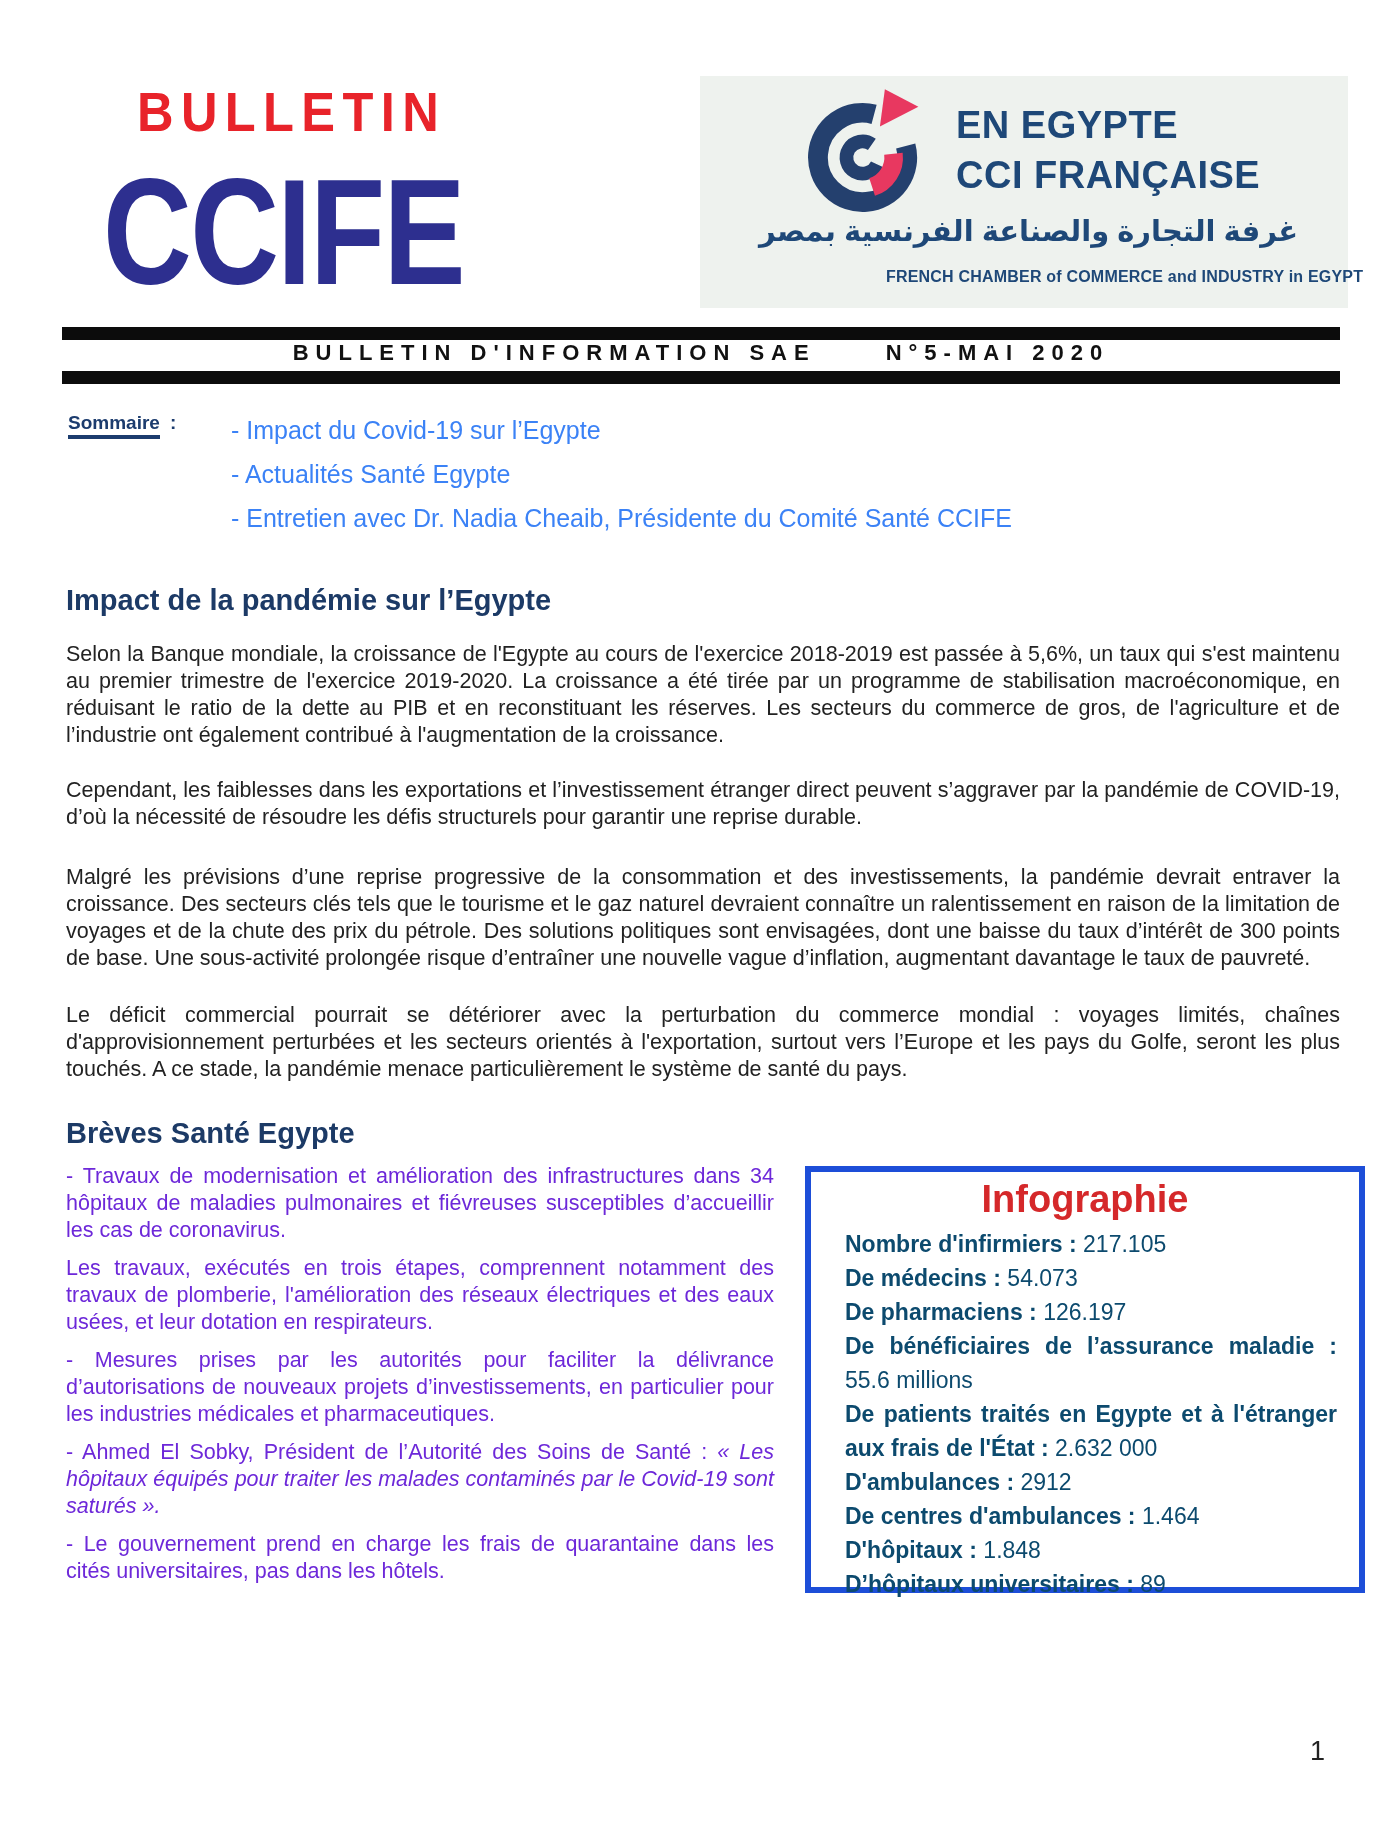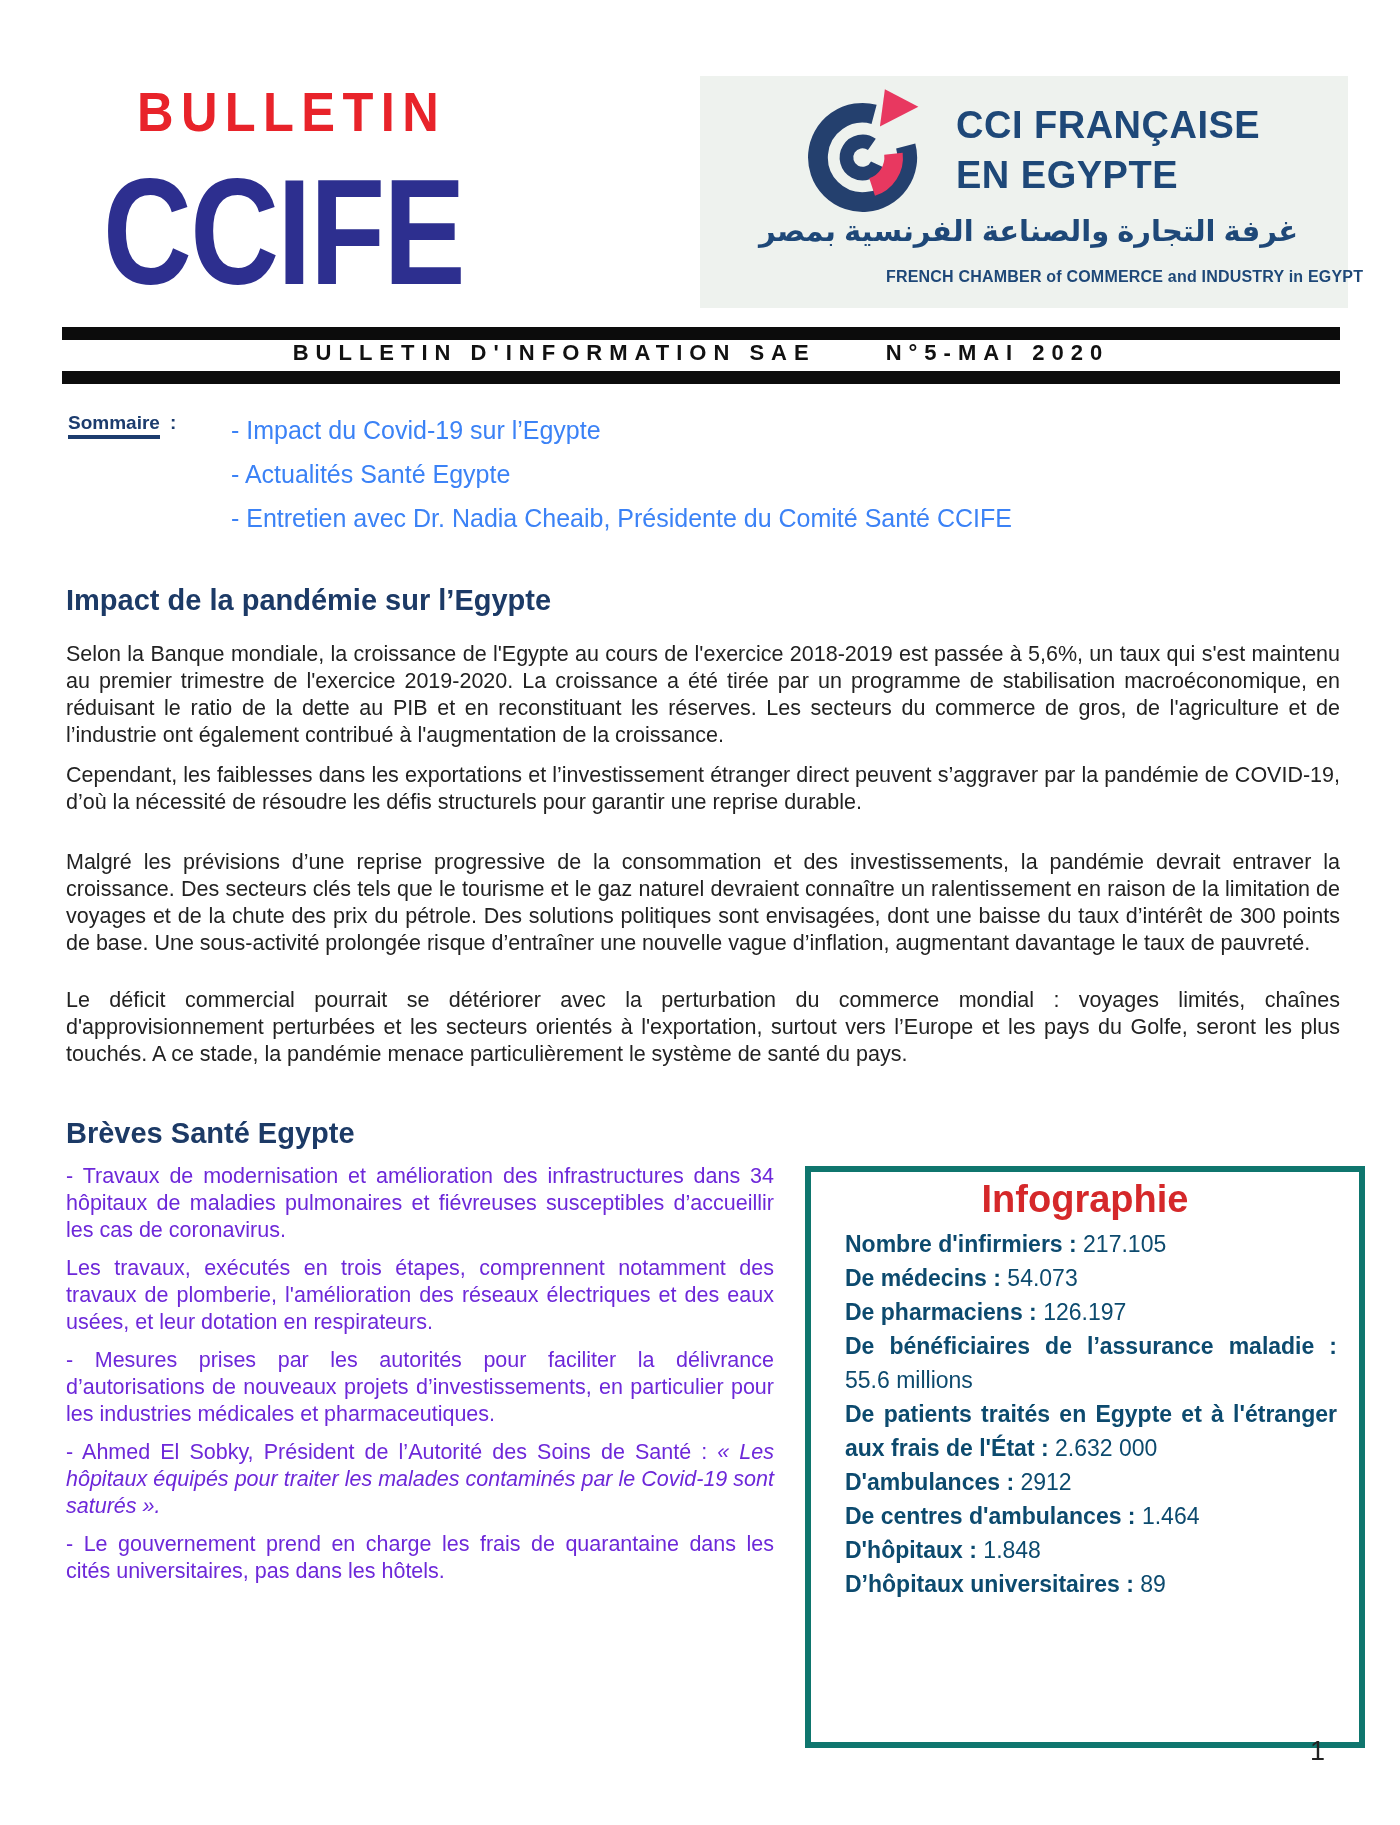--- a/index.html
+++ b/index.html
@@ -63,33 +63,33 @@
     position:absolute;left:66px;margin:0;
     font-size:29px;font-weight:bold;color:#1c3a66;white-space:nowrap;
   }
   .h2-impact{top:584px;}
   .h2-breves{top:1117px;}
   .impact-text{
     position:absolute;left:66px;top:641px;width:1274px;
     font-size:21.5px;line-height:27px;text-align:justify;color:#222;
   }
   .impact-text p{margin:0;}
-  .impact-text p.p1{margin-bottom:13px;}
+  .impact-text p.p1{margin-bottom:28px;}
   .impact-text p.p2{margin-bottom:33px;}
   .impact-text p.p3{margin-bottom:30px;}
   .breves-col{
     position:absolute;left:66px;top:1163px;width:708px;
     font-size:21.5px;line-height:27px;text-align:justify;color:#6d28d9;
   }
   .breves-col p{margin:0 0 11px 0;}
   .it{font-style:italic;}
   
   .info-box{
-    position:absolute;left:805px;top:1166px;width:560px;height:582px;
-    border:6px solid #0f766e;box-sizing:border-box;background:#fff;
+    position:absolute;left:805px;top:1166px;width:560px;height:427px;
+    border:6px solid #1d4ed8;box-sizing:border-box;background:#fff;
   }
   .info-title{
     margin-top:6px;text-align:center;
     font-size:38px;font-weight:bold;color:#d5282a;
   }
   .info-items{
     padding:6px 22px 0 34px;font-size:23px;line-height:34px;
     color:#0c4a6e;text-align:justify;
   }
   .info-item .lbl{font-weight:bold;}
@@ -105,22 +105,22 @@
   <div class="masthead-ccife">CCIFE</div>
 
   <div class="logo-box">
     <svg class="logo-mark" viewBox="0 0 100 112" xmlns="http://www.w3.org/2000/svg">
       <path d="M 78.8 48.7 A 36 36 0 1 1 53.3 23.2" fill="none" stroke="#24406e" stroke-width="16"></path>
       <path d="M 55.8 63.5 A 13 13 0 1 1 51.5 47.4" fill="none" stroke="#24406e" stroke-width="11"></path>
       <path d="M 62 3 L 89 17 L 58 33 Z" fill="#e83860"></path>
       <path d="M 68.9 55 A 25 25 0 0 1 51.7 81.8" fill="none" stroke="#e83860" stroke-width="15"></path>
     </svg>
     <div class="logo-title">
+      <div>EN EGYPTE</div>
       <div>CCI FRANÇAISE</div>
-      <div>EN EGYPTE</div>
     </div>
     <div class="logo-arabic">غرفة التجارة والصناعة الفرنسية بمصر</div>
     <div class="logo-english">FRENCH CHAMBER of COMMERCE and INDUSTRY in EGYPT</div>
   </div>
 
   <div class="bar bar1"></div>
   <div class="band-text">
     <span>BULLETIN D'INFORMATION SAE</span>
     <span>N°5-MAI 2020</span>
   </div>

